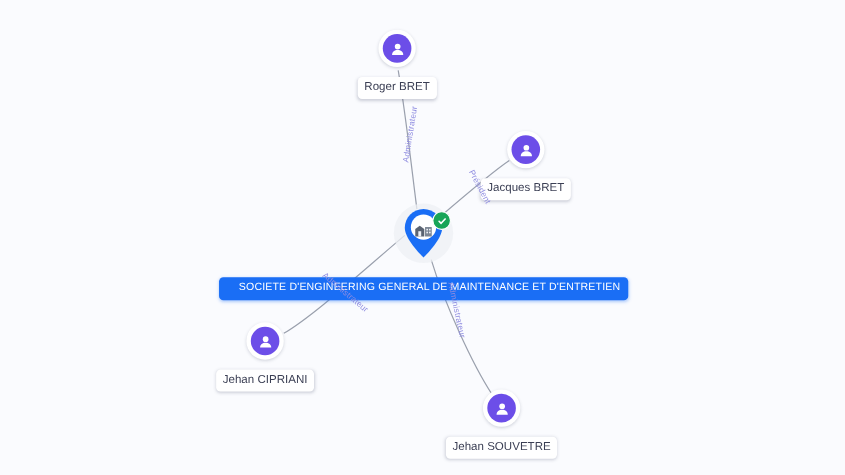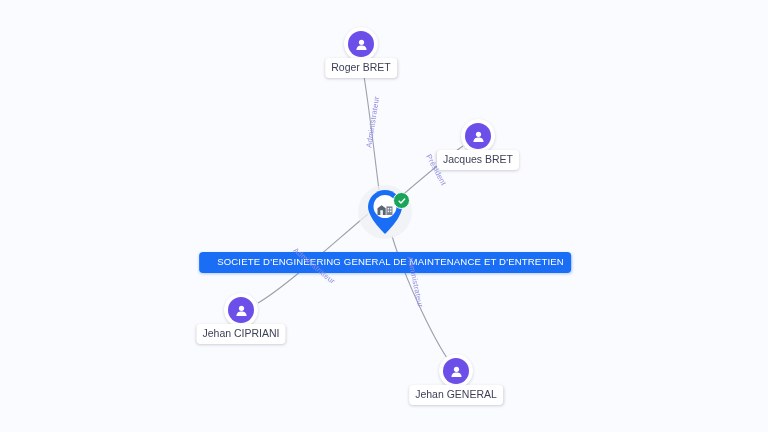--- a/index.html
+++ b/index.html
@@ -52,21 +52,21 @@
     border-radius: 50%;
     background: #6c4ee8;
     display: flex;
     align-items: center;
     justify-content: center;
   }
   .avatar-disc svg { display: block; }
   .node-label {
     position: absolute;
     transform: translateX(-50%);
-    top: 14px;
+    top: 26px;
     white-space: nowrap;
     background: #ffffff;
     color: #3b3f54;
     font-size: 10.5px;
     line-height: 1;
     padding: 4px 6px 5px 6px;
     border-radius: 4px;
     box-shadow: 0 1px 3px rgba(40,50,80,.22);
   }
 
@@ -211,21 +211,21 @@
 
   <div class="person-node" style="left:456px; top:371px;">
     <div class="avatar">
       <div class="avatar-disc">
         <svg viewBox="0 0 18 18" width="15" height="15" xmlns="http://www.w3.org/2000/svg">
           <circle cx="9" cy="6.4" r="3.1" fill="#ffffff"></circle>
           <path d="M2.9 15.6 C2.9 11.9 5.6 10.2 9 10.2 C12.4 10.2 15.1 11.9 15.1 15.6 Z" fill="#ffffff"></path>
         </svg>
       </div>
     </div>
-    <div class="node-label">Jehan GENERAL</div>
+    <div class="node-label">Jehan SOUVETRE</div>
   </div>
 
   <div class="edge-label" style="left:373px; top:122px; transform:translate(-50%,-50%) rotate(-81deg);">Administrateur</div>
 
   <div class="edge-label" style="left:436px; top:170px; transform:translate(-50%,-50%) rotate(62deg);">Président</div>
 
   <div class="edge-label" style="left:314px; top:266px; transform:translate(-50%,-50%) rotate(40deg);">Administrateur</div>
 
   <div class="edge-label" style="left:415px; top:282px; transform:translate(-50%,-50%) rotate(78deg);">Administrateur</div>
 

